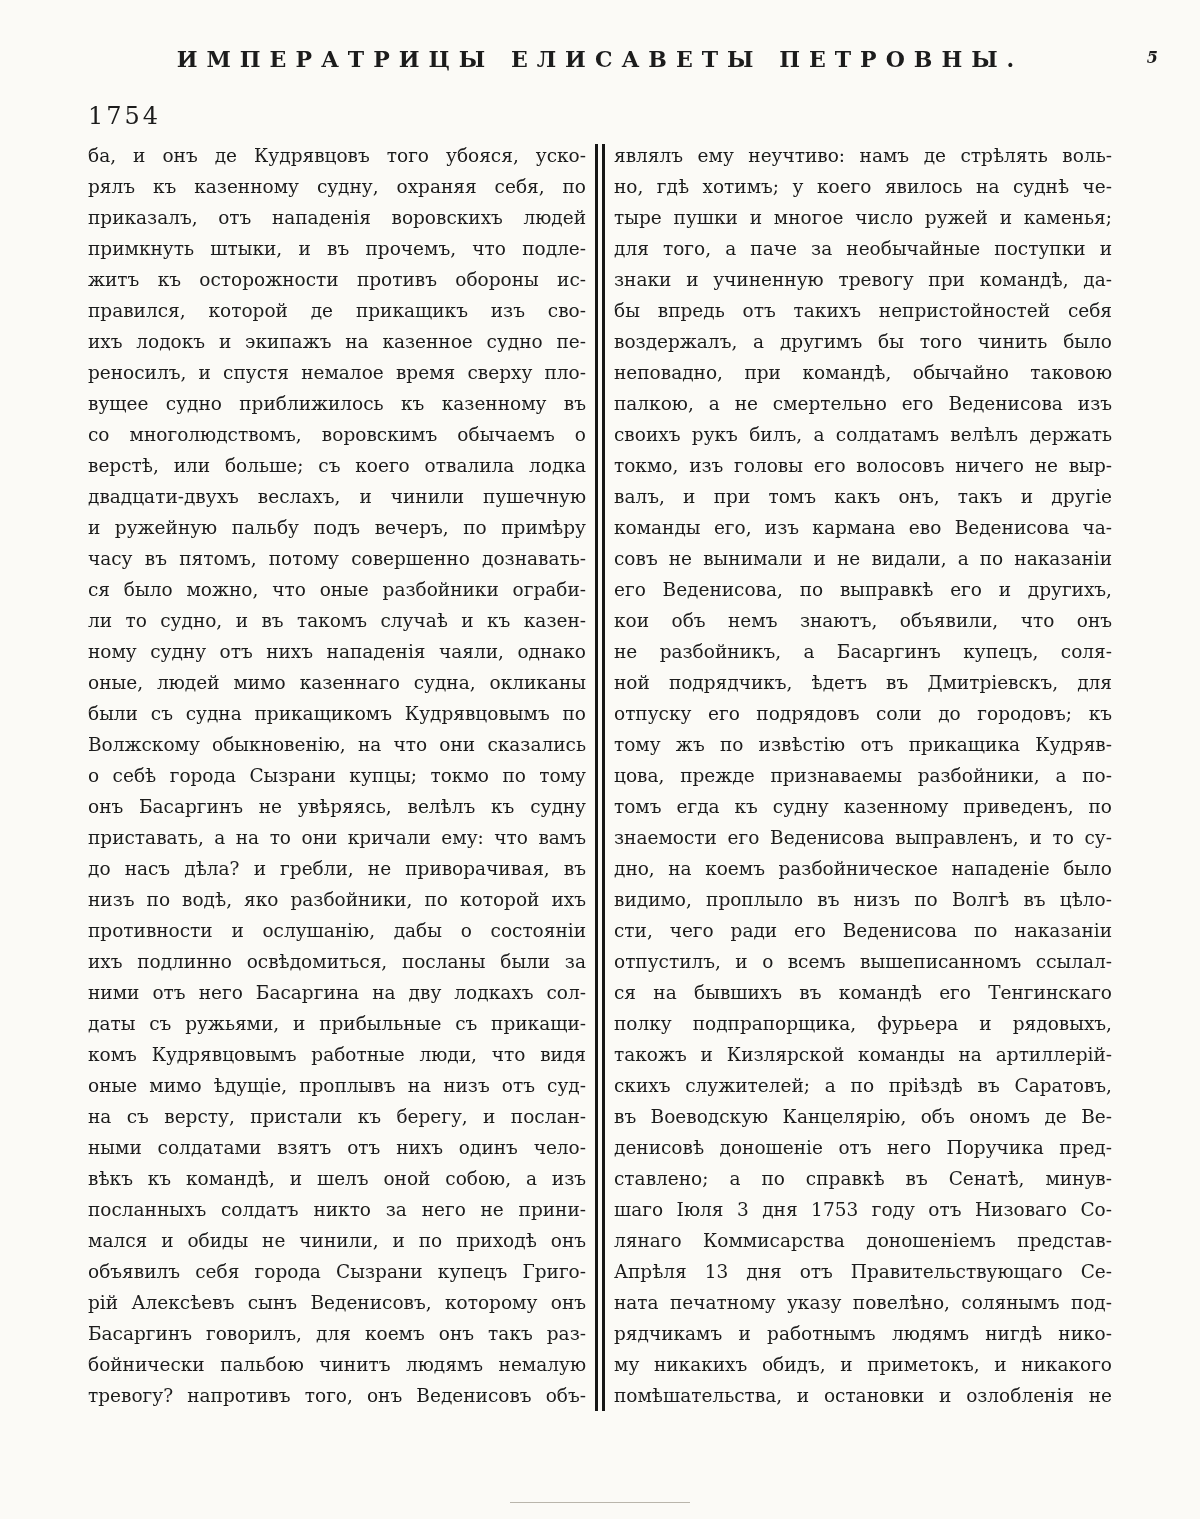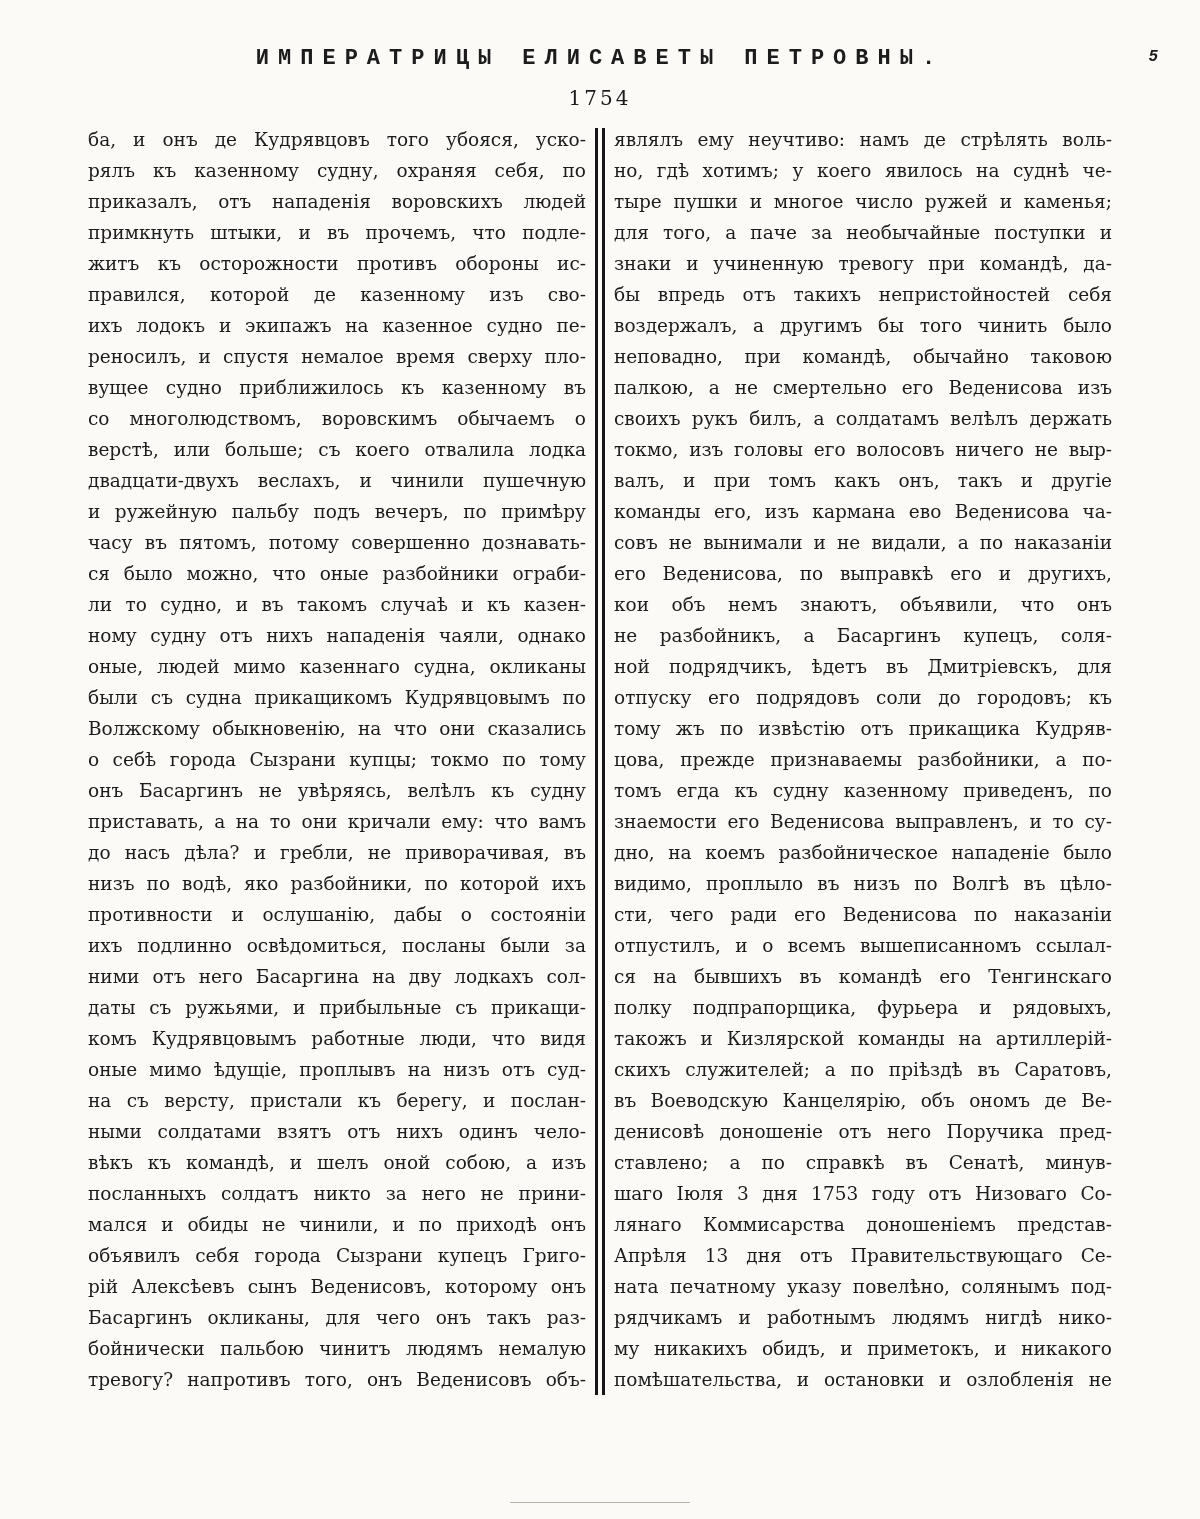--- a/index.html
+++ b/index.html
@@ -19,42 +19,40 @@
   .page {
     width: 100%;
     height: 100%;
     padding: 46px 88px 0 88px;
     position: relative;
   }
   .header {
     position: relative;
     text-align: center;
     height: 34px;
-    font-family: Liberation Mono, monospace;
   }
   .title {
     display: inline-block;
     font-size: 22px;
     font-weight: 600;
     letter-spacing: 9px;
     white-space: nowrap;
   }
   .page-num {
     position: absolute;
     right: -46px;
     top: 2px;
     font-size: 16px;
     font-weight: bold;
     font-style: italic;
   }
   .year {
-    text-align: center;
-    font-size: 20px;
+    font-size: 24px;
     letter-spacing: 3px;
-    margin-top: 6px;
+    margin-top: 22px;
     height: 28px;
   }
   .columns {
     display: flex;
     justify-content: space-between;
     margin-top: 10px;
   }
   .col {
     width: 498px;
     font-size: 18.5px;
@@ -94,21 +92,21 @@
 
   <div class="year">1754</div>
 
   <div class="columns">
     <div class="col">
         <div class="line">ба, и онъ де Кудрявцовъ того убояся, уско-</div>
         <div class="line">рялъ къ казенному судну, охраняя себя, по</div>
         <div class="line">приказалъ, отъ нападенія воровскихъ людей</div>
         <div class="line">примкнуть штыки, и въ прочемъ, что подле-</div>
         <div class="line">житъ къ осторожности противъ обороны ис-</div>
-        <div class="line">правился, которой де казенному изъ сво-</div>
+        <div class="line">правился, которой де прикащикъ изъ сво-</div>
         <div class="line">ихъ лодокъ и экипажъ на казенное судно пе-</div>
         <div class="line">реносилъ, и спустя немалое время сверху пло-</div>
         <div class="line">вущее судно приближилось къ казенному въ</div>
         <div class="line">со многолюдствомъ, воровскимъ обычаемъ о</div>
         <div class="line">верстѣ, или больше; съ коего отвалила лодка</div>
         <div class="line">двадцати-двухъ веслахъ, и чинили пушечную</div>
         <div class="line">и ружейную пальбу подъ вечеръ, по примѣру</div>
         <div class="line">часу въ пятомъ, потому совершенно дознавать-</div>
         <div class="line">ся было можно, что оные разбойники ограби-</div>
         <div class="line">ли то судно, и въ такомъ случаѣ и къ казен-</div>
@@ -127,21 +125,21 @@
         <div class="line">даты съ ружьями, и прибыльные съ прикащи-</div>
         <div class="line">комъ Кудрявцовымъ работные люди, что видя</div>
         <div class="line">оные мимо ѣдущіе, проплывъ на низъ отъ суд-</div>
         <div class="line">на съ версту, пристали къ берегу, и послан-</div>
         <div class="line">ными солдатами взятъ отъ нихъ одинъ чело-</div>
         <div class="line">вѣкъ къ командѣ, и шелъ оной собою, а изъ</div>
         <div class="line">посланныхъ солдатъ никто за него не прини-</div>
         <div class="line">мался и обиды не чинили, и по приходѣ онъ</div>
         <div class="line">объявилъ себя города Сызрани купецъ Григо-</div>
         <div class="line">рій Алексѣевъ сынъ Веденисовъ, которому онъ</div>
-        <div class="line">Басаргинъ окликаны, для чего онъ такъ раз-</div>
+        <div class="line">Басаргинъ говорилъ, для коемъ онъ такъ раз-</div>
         <div class="line">бойнически пальбою чинитъ людямъ немалую</div>
         <div class="line">тревогу? напротивъ того, онъ Веденисовъ объ-</div>
       </div>
 
     <div class="divider"></div>
 
     <div class="col">
         <div class="line">являлъ ему неучтиво: намъ де стрѣлять воль-</div>
         <div class="line">но, гдѣ хотимъ; у коего явилось на суднѣ че-</div>
         <div class="line">тыре пушки и многое число ружей и каменья;</div>

